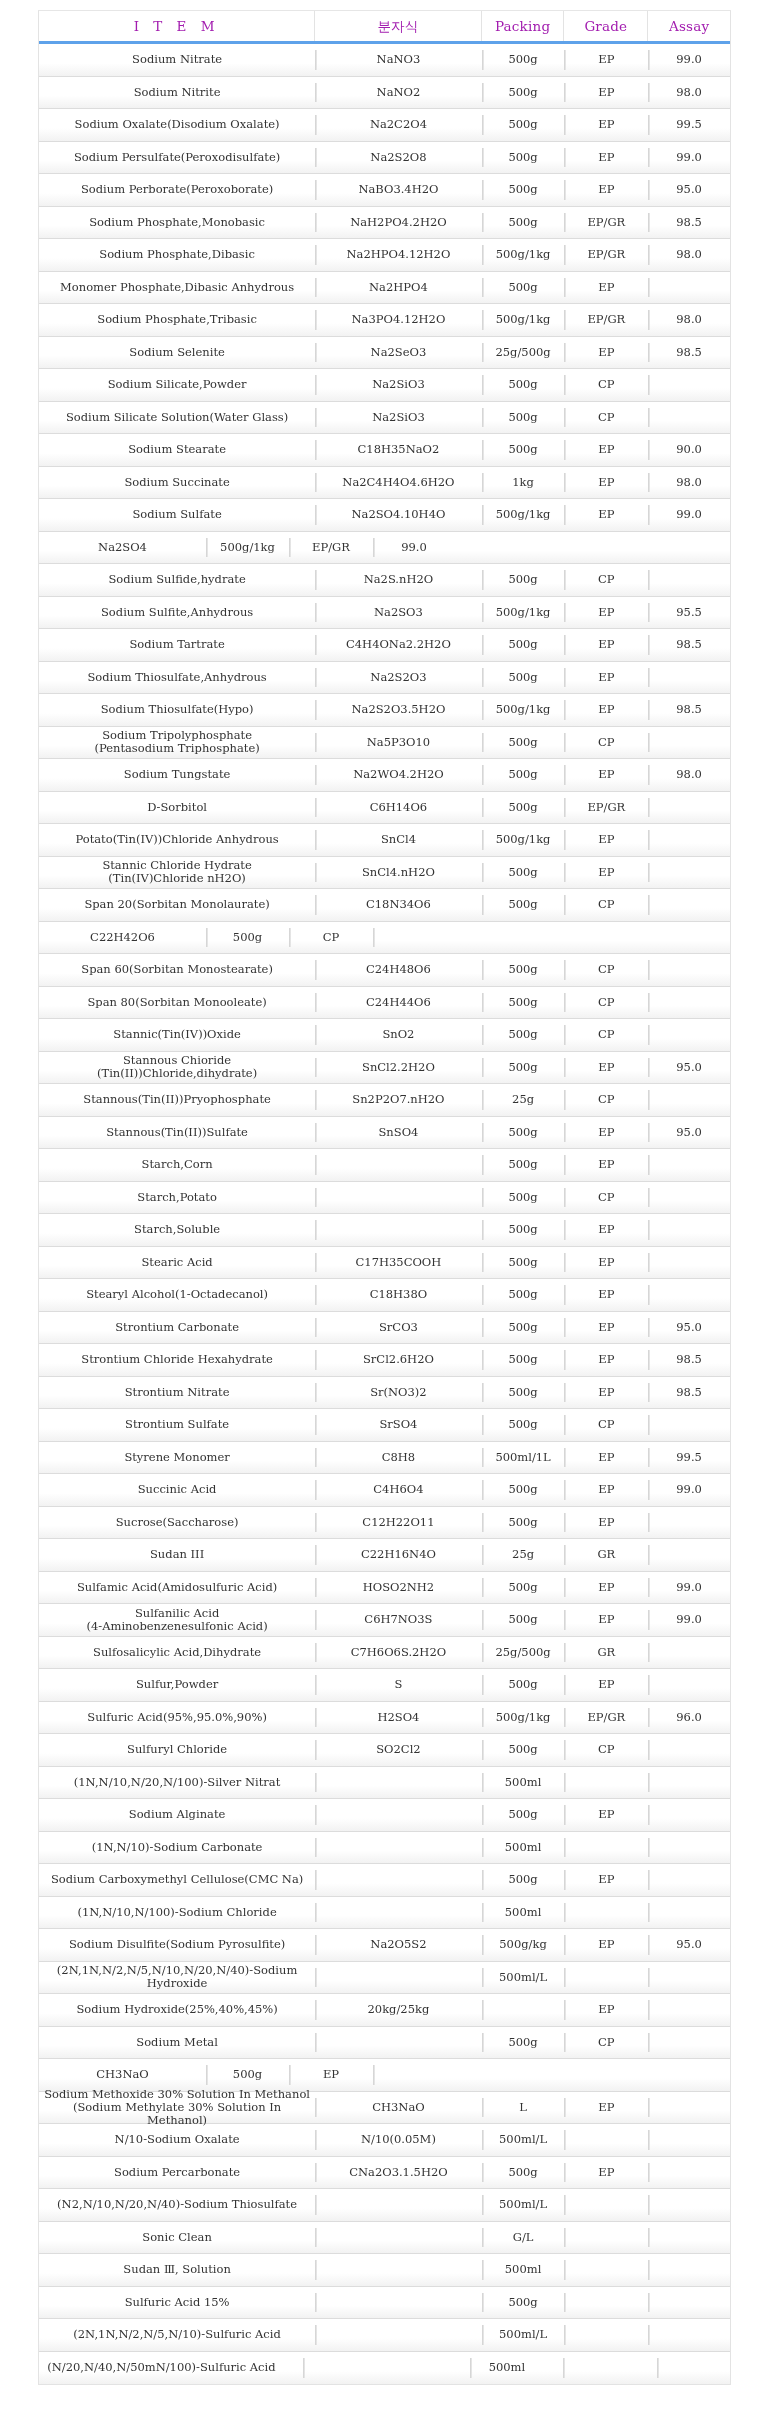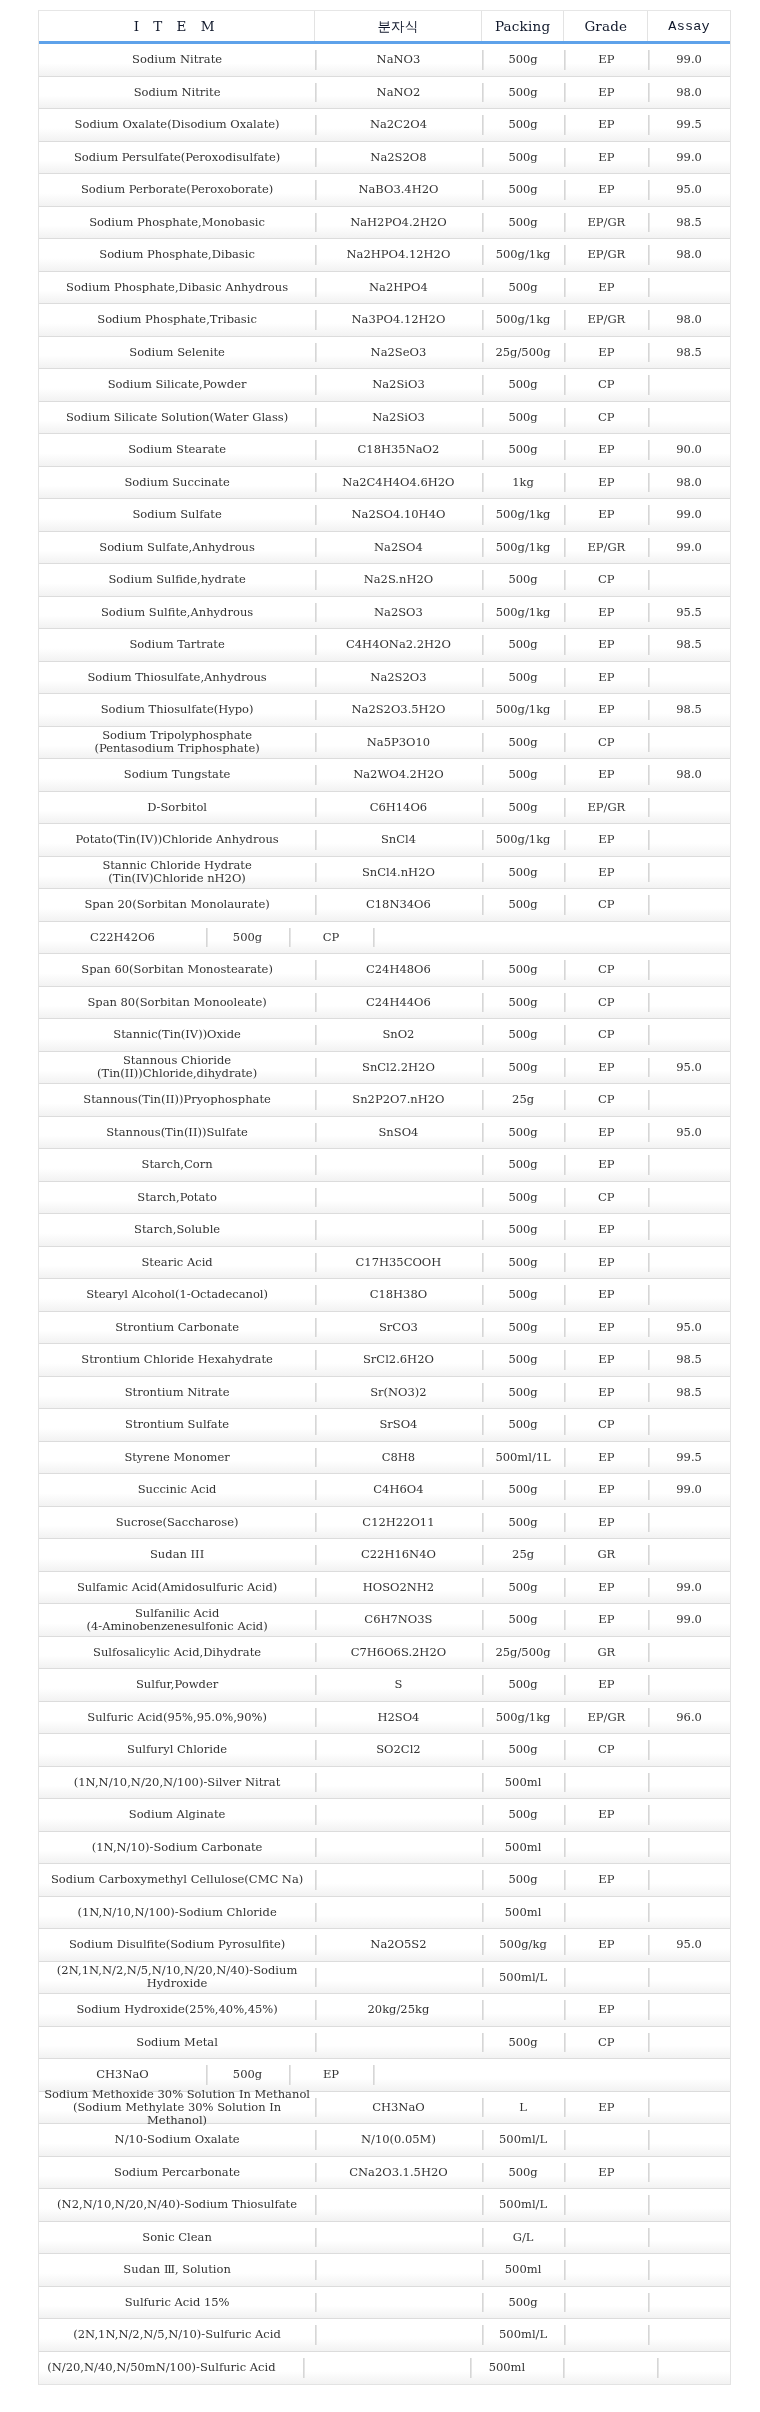--- a/index.html
+++ b/index.html
@@ -1,20 +1,20 @@
 <!DOCTYPE html>
 <html><head>
 <meta charset="utf-8">
 <style>
   html, body { margin: 0; padding: 0; background: #ffffff; }
   body { width: 760px; height: 2412px; position: relative; font-family: "DejaVu Serif", "Liberation Serif", serif; color: #333; }
   .tbl { position: absolute; left: 38px; top: 10px; width: 693px; border: 1px solid #e3e3e3; border-top: 1px solid #e6e6e6; box-sizing: border-box; }
   .hdr { display: flex; height: 30px; border-bottom: 3px solid #5ea2ea; background: #fff; }
-  .hdr .c { display: flex; align-items: center; justify-content: center; font-size: 13.5px; color: #0f172a; border-right: 1px solid #e3e3e3; box-sizing: border-box; letter-spacing: 0.2px; }
-  .hdr .c:last-child { border-right: none; font-family: Liberation Mono, monospace; }
+  .hdr .c { display: flex; align-items: center; justify-content: center; font-size: 13.5px; color: #a21caf; border-right: 1px solid #e3e3e3; box-sizing: border-box; letter-spacing: 0.2px; }
+  .hdr .c:last-child { border-right: none; }
   .hdr .item { letter-spacing: 5px; }
   .row { display: flex; height: 32.5px; border-bottom: 1px solid #dcdcdc; box-sizing: border-box; background: linear-gradient(to bottom, #ffffff 0%, #ffffff 60%, #f2f2f2 100%); }
   .row:last-child { border-bottom: none; gap: 19px; }
   .c { position: relative; display: flex; align-items: center; justify-content: center; text-align: center; font-size: 11.5px; line-height: 13px; color: #333; box-sizing: border-box; padding: 0 4px; }
   .row .c + .c::before { content: ""; position: absolute; left: 0; top: 6px; bottom: 6px; width: 2px; background: linear-gradient(to right, #cfcfcf, #ececec); }
   .w1 { width: 277px; }
   .w2 { width: 167px; }
   .w3 { width: 83px; }
   .w4 { width: 84px; }
   .w5 { width: 82px; }
@@ -74,21 +74,21 @@
         <div class="c w5">98.5</div>
       </div>
       <div class="row">
         <div class="c w1">Sodium Phosphate,Dibasic</div>
         <div class="c w2">Na2HPO4.12H2O</div>
         <div class="c w3">500g/1kg</div>
         <div class="c w4">EP/GR</div>
         <div class="c w5">98.0</div>
       </div>
       <div class="row">
-        <div class="c w1">Sodium Phosphate,Dibasic Anhydrous</div>
+        <div class="c w1">Monomer Phosphate,Dibasic Anhydrous</div>
         <div class="c w2">Na2HPO4</div>
         <div class="c w3">500g</div>
         <div class="c w4">EP</div>
         <div class="c w5"></div>
       </div>
       <div class="row">
         <div class="c w1">Sodium Phosphate,Tribasic</div>
         <div class="c w2">Na3PO4.12H2O</div>
         <div class="c w3">500g/1kg</div>
         <div class="c w4">EP/GR</div>
@@ -130,21 +130,20 @@
         <div class="c w5">98.0</div>
       </div>
       <div class="row">
         <div class="c w1">Sodium Sulfate</div>
         <div class="c w2">Na2SO4.10H4O</div>
         <div class="c w3">500g/1kg</div>
         <div class="c w4">EP</div>
         <div class="c w5">99.0</div>
       </div>
       <div class="row">
-        <div class="c w1">Sodium Sulfate,Anhydrous</div>
         <div class="c w2">Na2SO4</div>
         <div class="c w3">500g/1kg</div>
         <div class="c w4">EP/GR</div>
         <div class="c w5">99.0</div>
       </div>
       <div class="row">
         <div class="c w1">Sodium Sulfide,hydrate</div>
         <div class="c w2">Na2S.nH2O</div>
         <div class="c w3">500g</div>
         <div class="c w4">CP</div>

